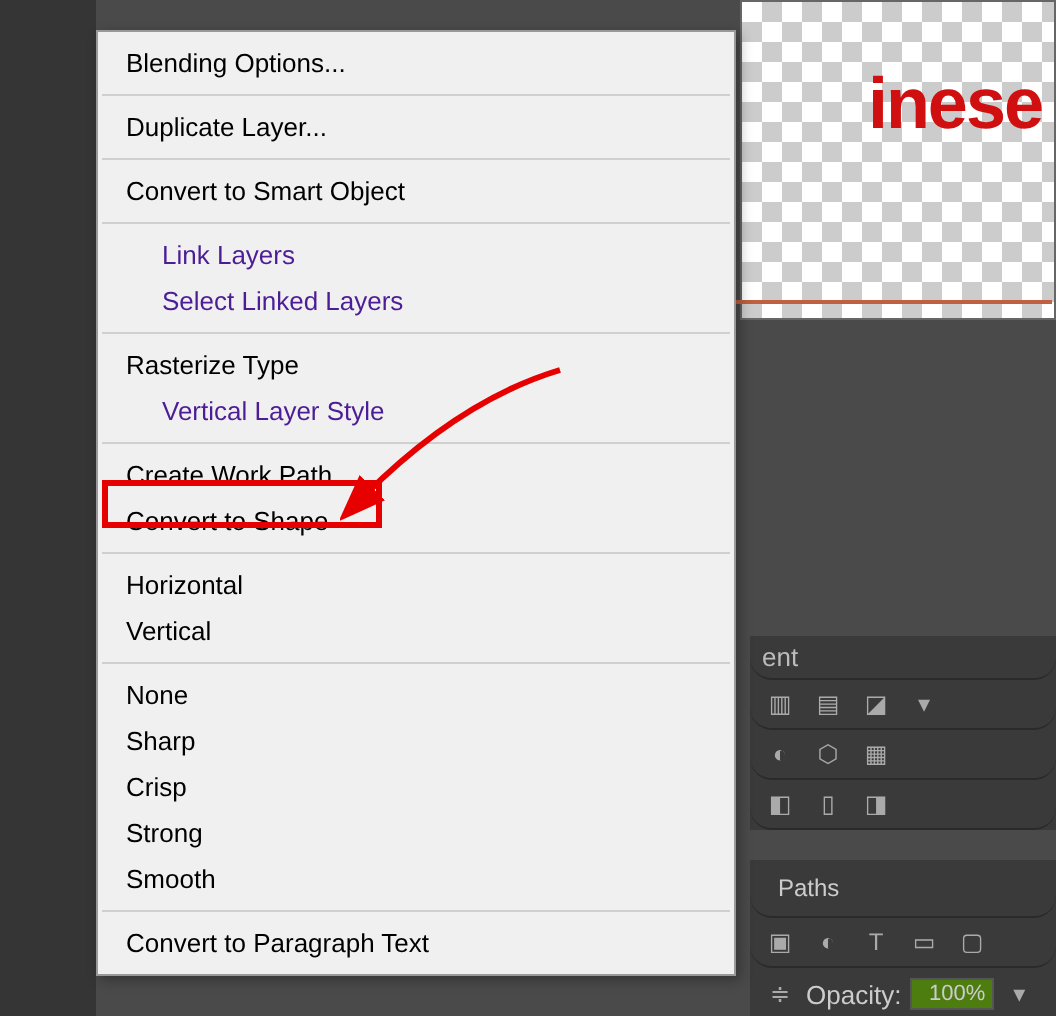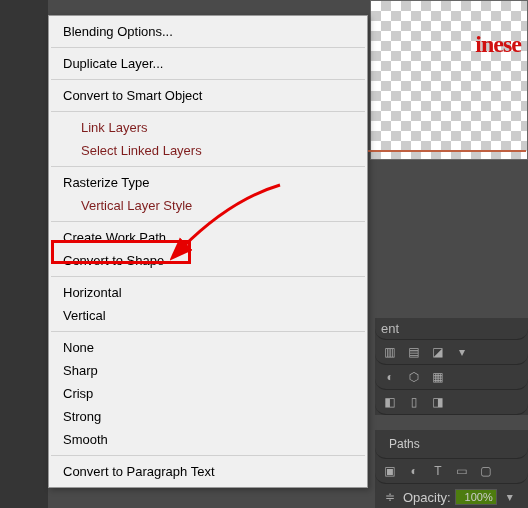--- a/index.html
+++ b/index.html
@@ -1,25 +1,25 @@
 <!DOCTYPE html>
 <html><head>
 <meta charset="utf-8">
 <style>
 * { margin: 0; padding: 0; box-sizing: border-box; font-family: Arial, sans-serif; font-size: 13px; }
 body { width: 528px; height: 508px; background: #4a4a4a; overflow: hidden; position: relative; }
 .left-strip { position: absolute; left: 0; top: 0; width: 48px; height: 508px; background: #353535; }
 .menu { position: absolute; left: 48px; top: 15px; width: 320px; background: #f0f0f0; border: 1px solid #999; box-shadow: 2px 2px 6px rgba(0,0,0,0.3); padding: 4px 0; z-index: 10; }
 .menu-item { padding: 4px 14px; color: #000; cursor: default; }
-.menu-item.disabled { color: #7f1d1d; padding-left: 32px; }
+.menu-item.disabled { color: #4c1d95; padding-left: 32px; }
 .sep { height: 1px; background: #d0d0d0; margin: 4px 2px; }
 .highlight { position: absolute; border: 3px solid #e60000; pointer-events: none; z-index: 20; }
 .arrow { position: absolute; z-index: 20; pointer-events: none; }
 .canvas-area { position: absolute; left: 370px; top: 0; width: 158px; height: 160px; background: #fff; border: 1px solid #666; background-image: linear-gradient(45deg,#ccc 25%,transparent 25%),linear-gradient(-45deg,#ccc 25%,transparent 25%),linear-gradient(45deg,transparent 75%,#ccc 75%),linear-gradient(-45deg,transparent 75%,#ccc 75%); background-size: 20px 20px; background-position: 0 0,0 10px,10px -10px,-10px 0; }
-.canvas-text { color: #d01010; font-family: Liberation Serif, serif; font-weight: 900; font-size: 24px; letter-spacing: -1px; padding: 30px 6px 0 6px; text-align: right; }
+.canvas-text { color: #d01010; font-family: Liberation Sans, sans-serif; font-weight: 900; font-size: 36px; letter-spacing: -1px; padding: 30px 6px 0 6px; text-align: right; }
 .canvas-border { position: absolute; left: 368px; top: 150px; width: 158px; height: 12px; border-top: 2px solid #c06040; }
 .panel { position: absolute; left: 375px; top: 320px; right: 0; background: #3a3a3a; color: #bbb; }
 .panel-row { display: flex; align-items: center; padding: 3px 6px; gap: 6px; border-bottom: 1px solid #2a2a2a; border-radius: 11px; }
 .icon { width: 18px; height: 18px; display: inline-flex; align-items: center; justify-content: center; color: #aaa; font-size: 12px; }
 .tab { padding: 4px 8px; color: #ccc; font-size: 12px; }
 .opacity-row { display: flex; align-items: center; gap: 4px; padding: 4px 6px; color: #ccc; }
 .opacity-input { background: #4d7c0f; color: #ccc; border: 1px solid #555; width: 42px; padding: 1px 3px; font-size: 11px; text-align: right; }
 </style>
 </head>
 <body>

